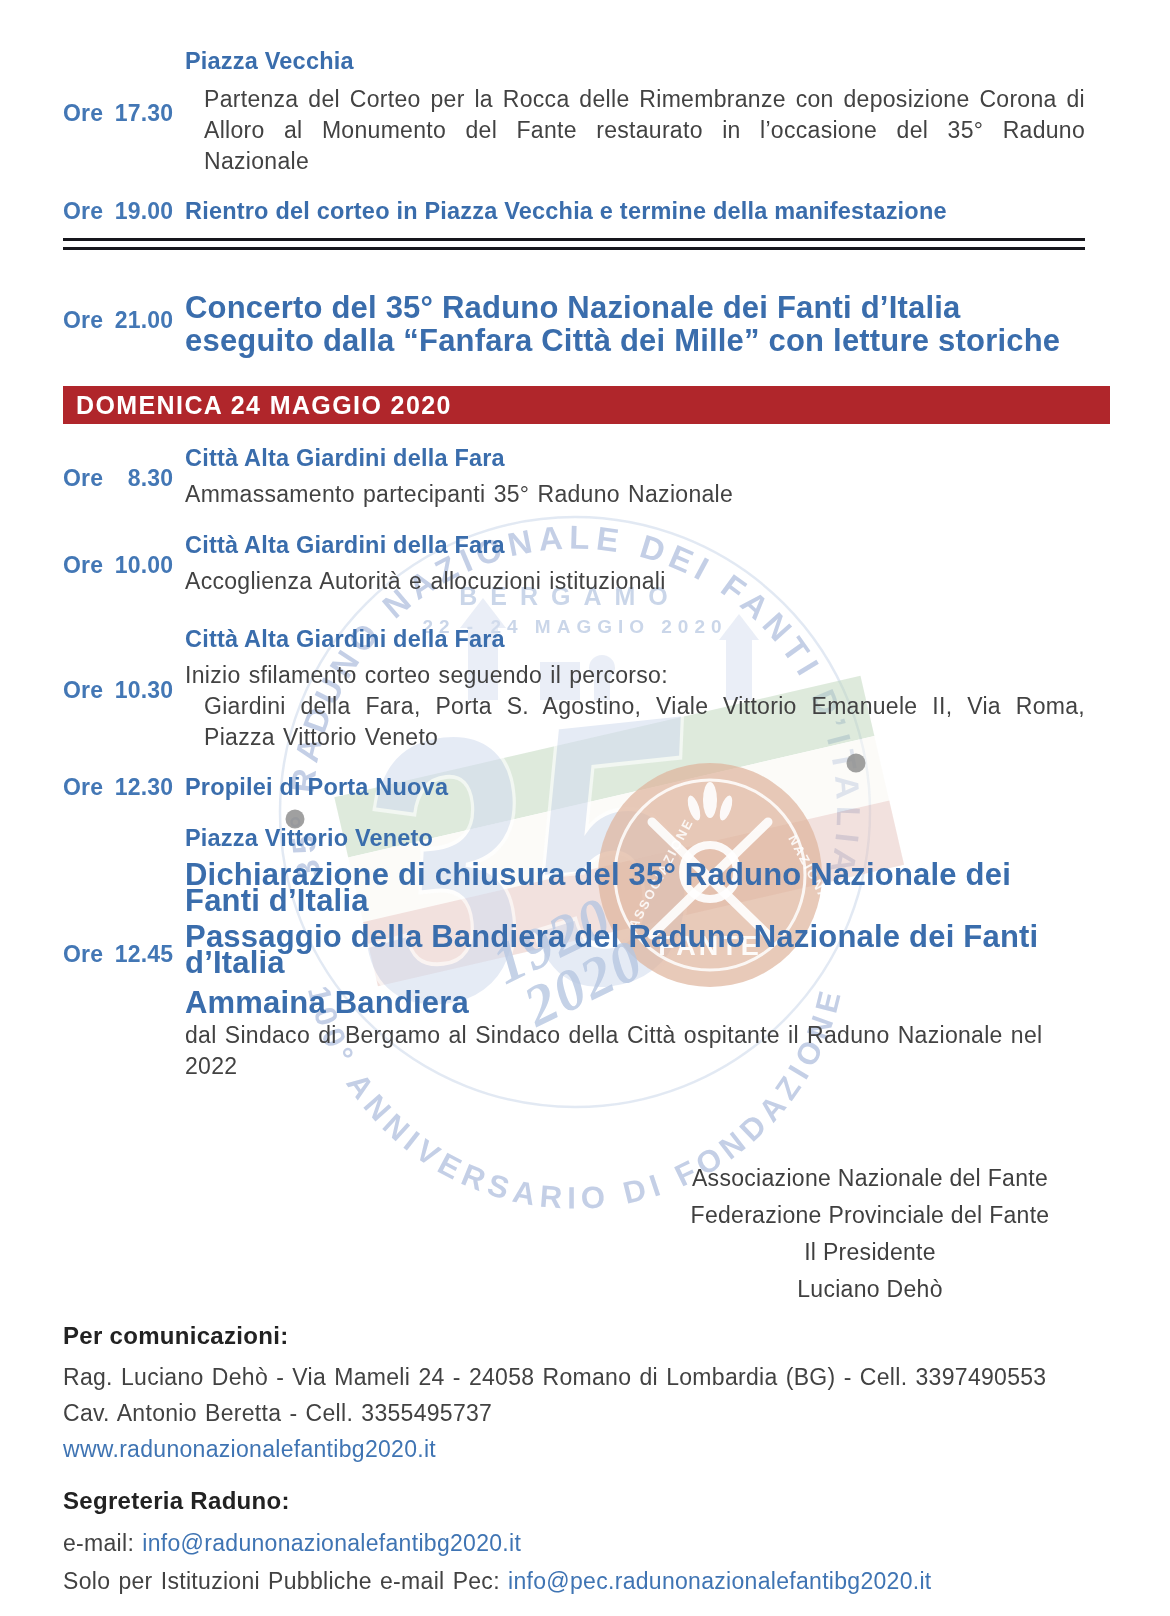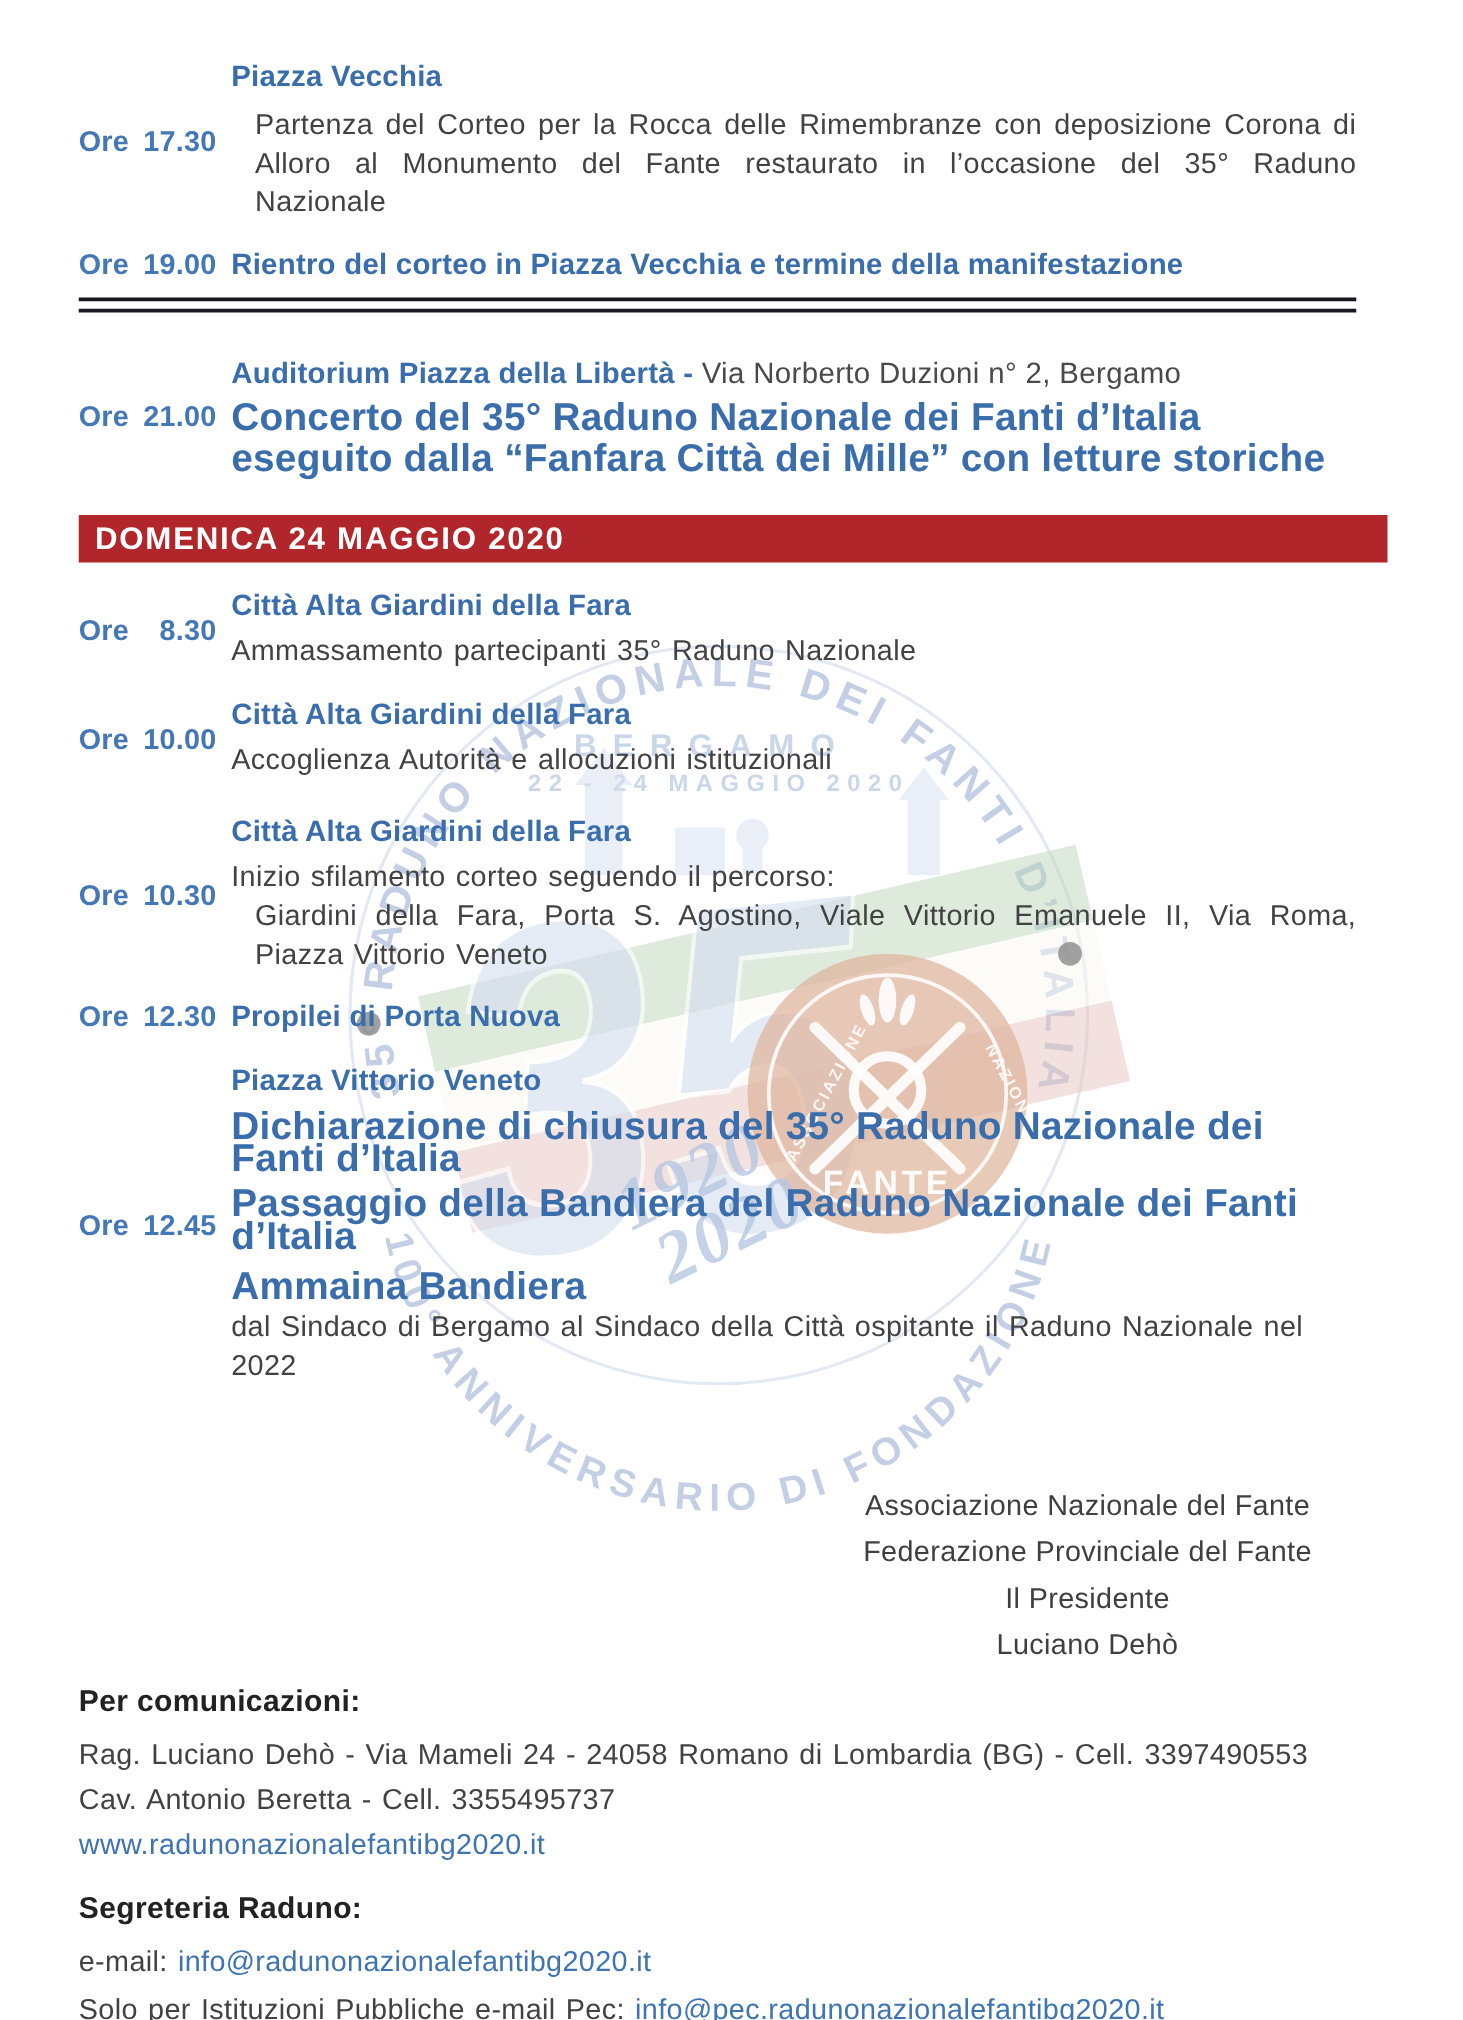--- a/index.html
+++ b/index.html
@@ -144,21 +144,20 @@
     </div>
 
     <div class="divider"></div>
 
     <div class="row r-2100">
       <div class="time">
         <span>Ore</span>
         <span class="num">21.00</span>
       </div>
       <div class="cbody">
-        <div class="place"><span>Auditorium Piazza della Libertà - </span><span class="plain">Via Norberto Duzioni n° 2, Bergamo</span></div>
         <div class="blueline sub1">Concerto del 35° Raduno Nazionale dei Fanti d’Italia</div>
         <div class="blueline sub2">eseguito dalla “Fanfara Città dei Mille” con letture storiche</div>
       </div>
     </div>
 
     <div class="banner">DOMENICA 24 MAGGIO 2020</div>
 
     <div class="row r-0830">
       <div class="time">
         <span>Ore</span>

